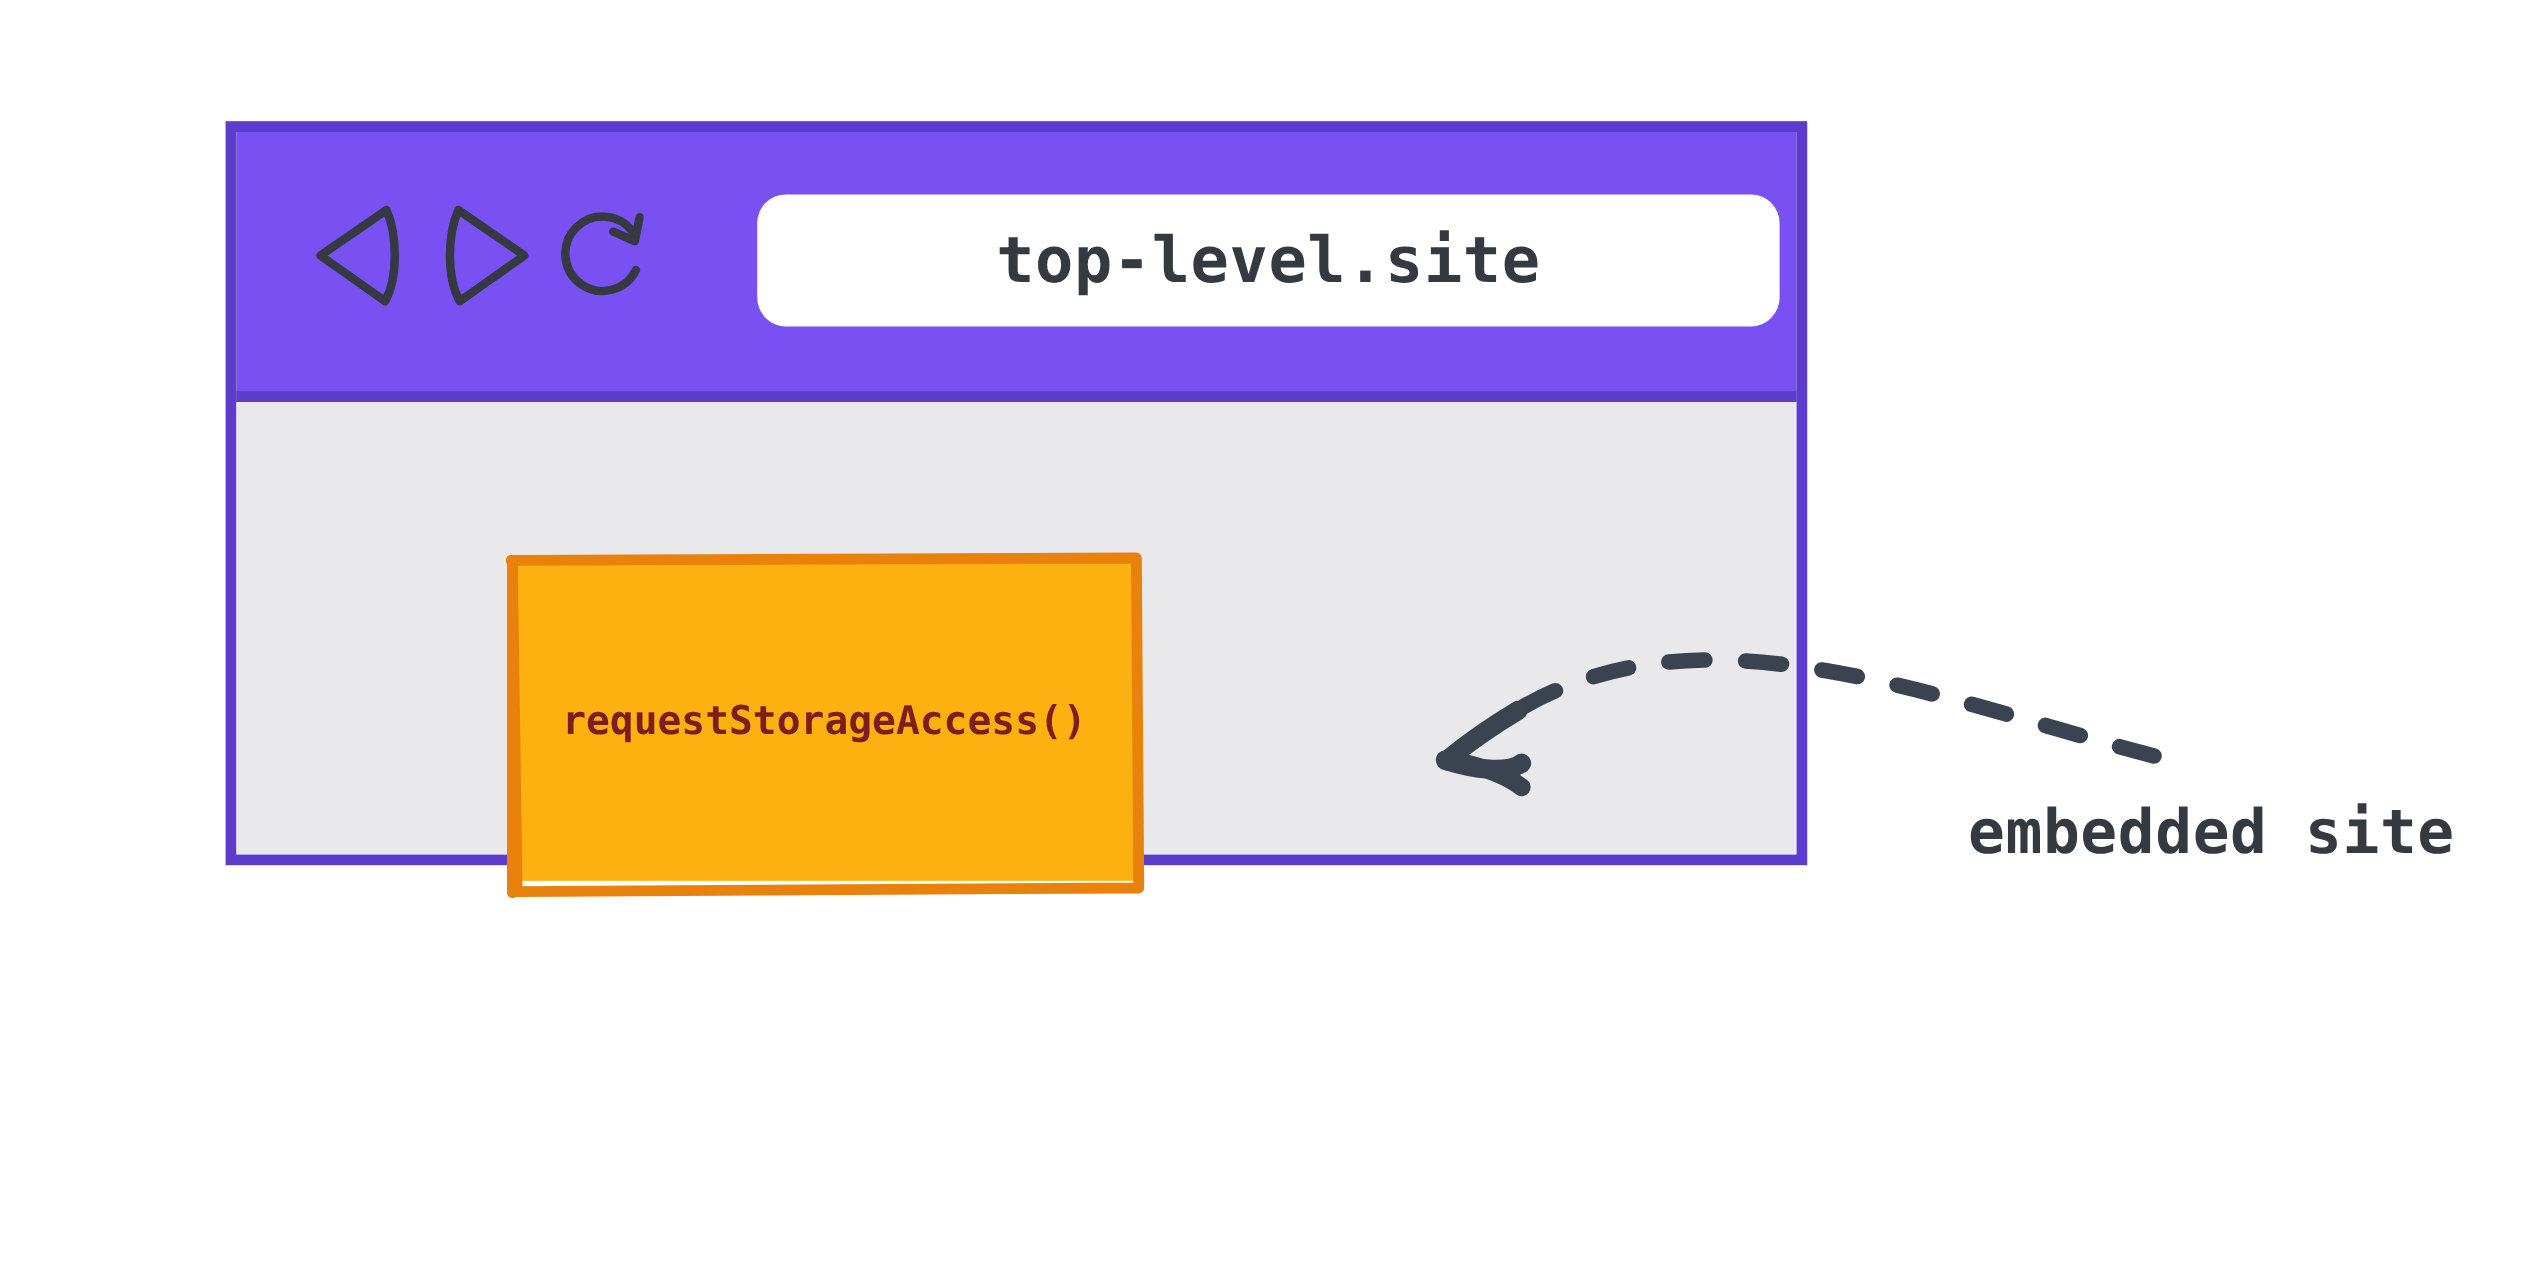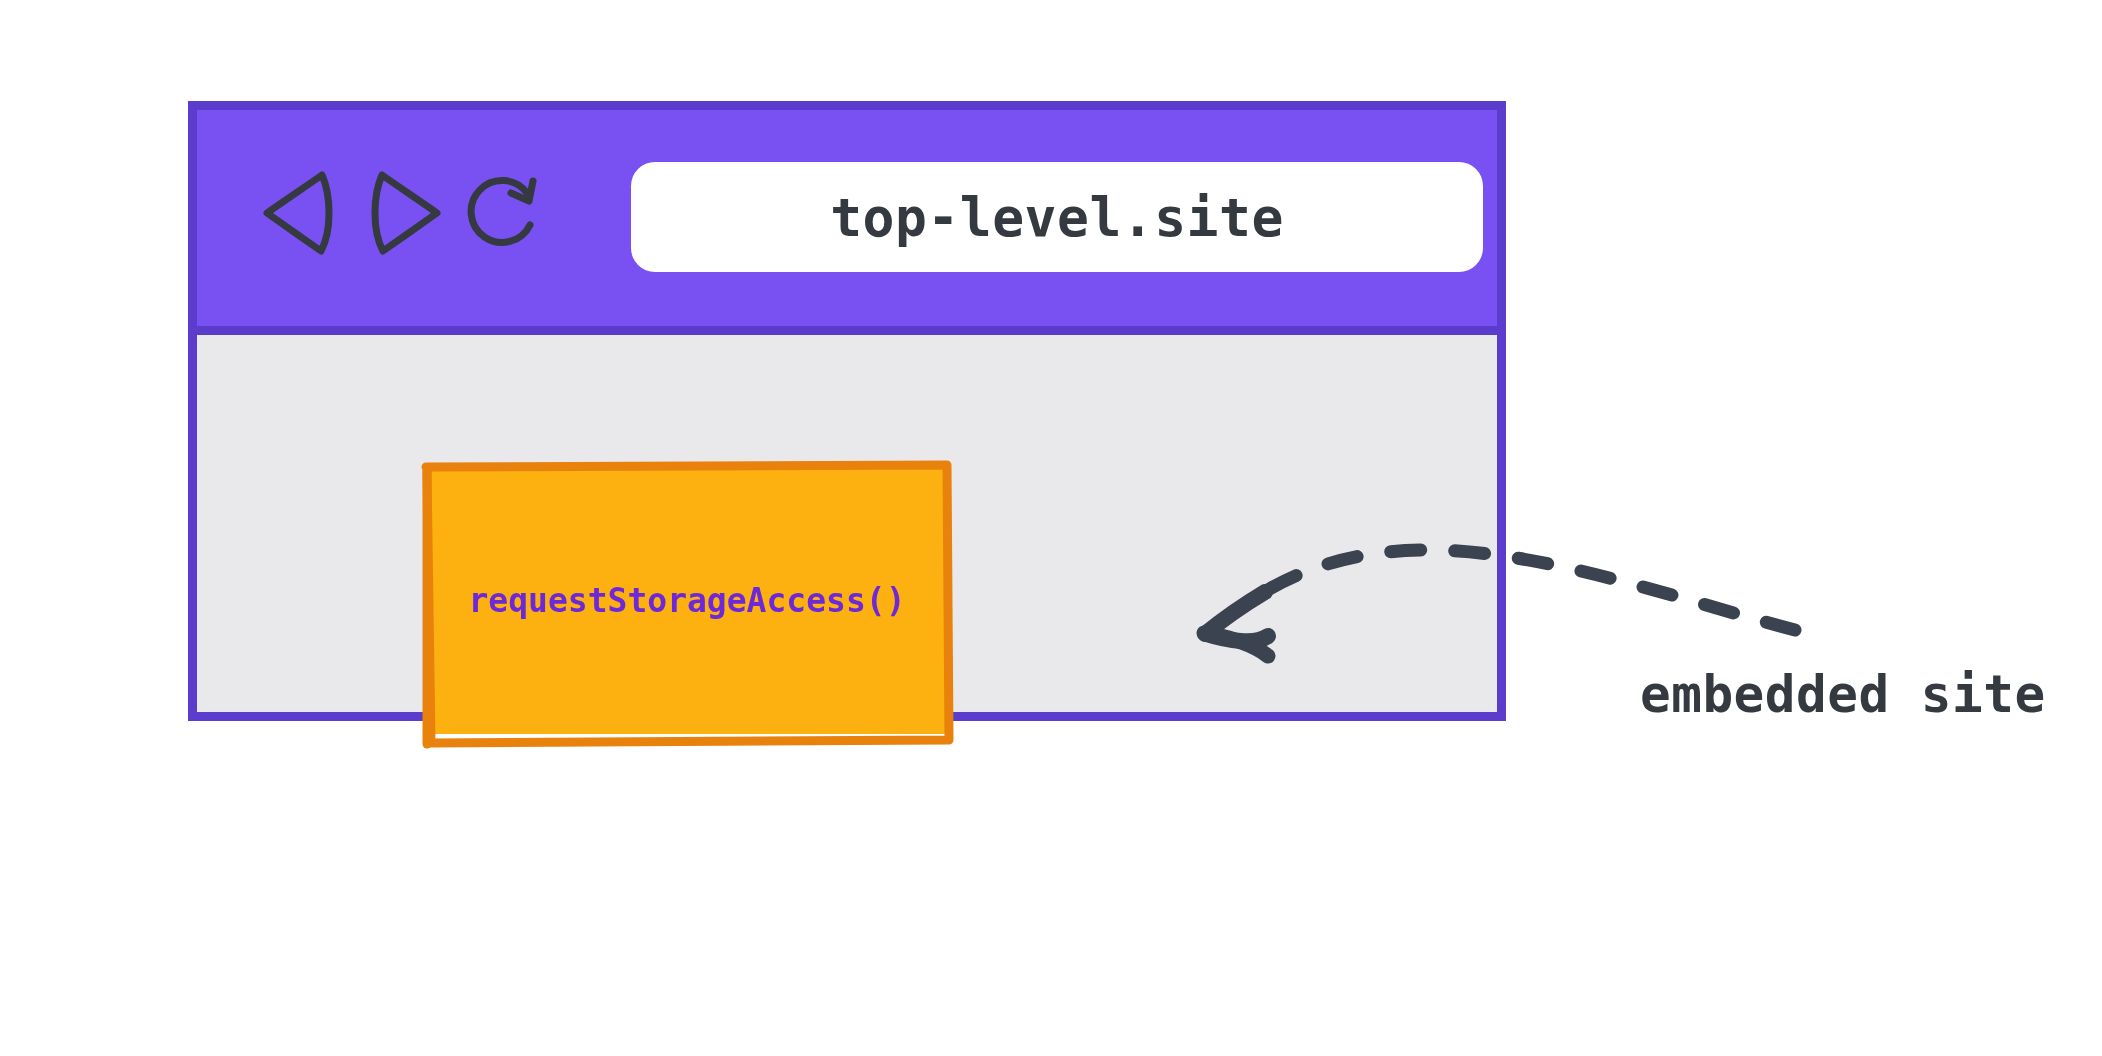--- a/index.html
+++ b/index.html
@@ -116,21 +116,21 @@
   .embed-label {
     position: absolute;
     left: 0;
     right: 0;
     top: 50%;
     transform: translateY(-50%);
     text-align: center;
     font-family: "DejaVu Sans Mono", monospace;
     font-size: 33px;
     font-weight: 600;
-    color: #6d28d9;
+    color: #7f1d1d;
     white-space: nowrap;
   }
 
   .embed-stroke {
     position: absolute;
     left: -14px;
     top: -14px;
     width: 560px;
     height: 310px;
     pointer-events: none;

